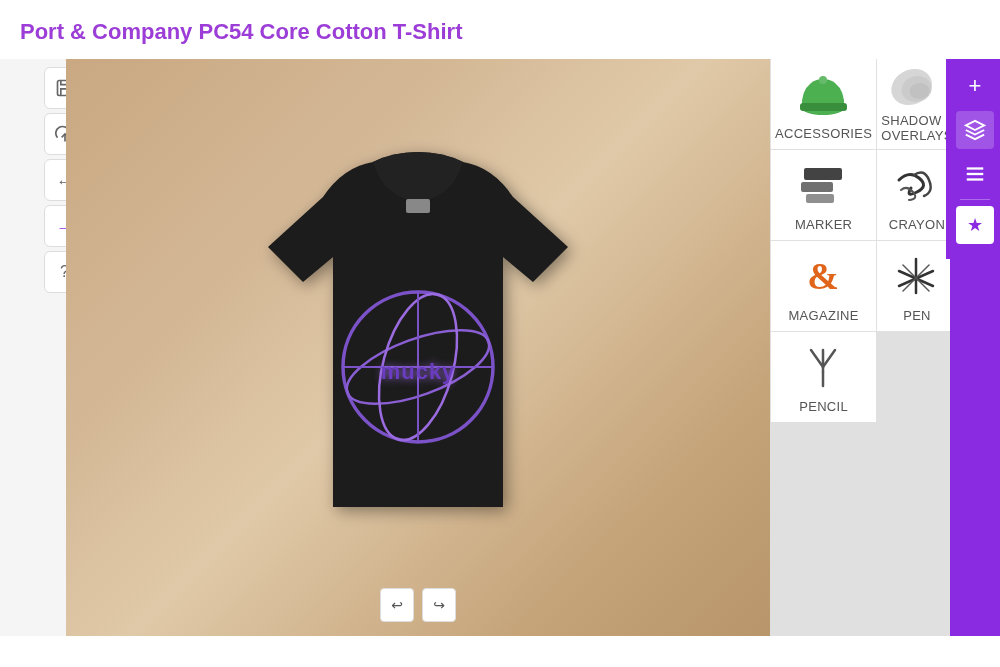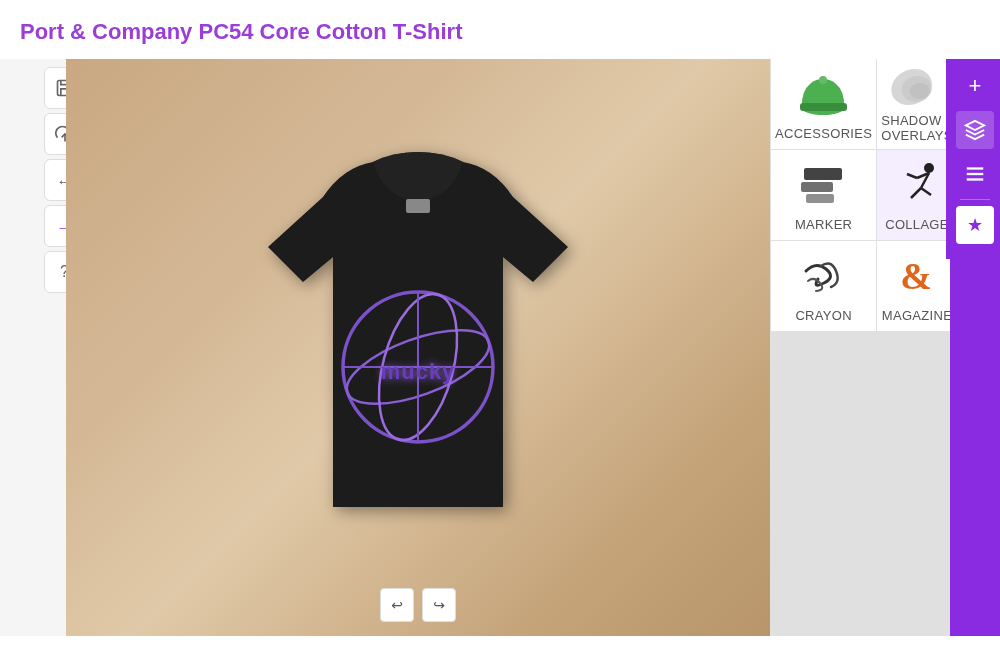--- a/index.html
+++ b/index.html
@@ -311,34 +311,20 @@
 
           <rect x="8" y="8" width="38" height="12" rx="2" fill="#222" opacity="0.85"></rect>
           <rect x="5" y="22" width="32" height="10" rx="2" fill="#333" opacity="0.7"></rect>
           <rect x="10" y="34" width="28" height="9" rx="2" fill="#444" opacity="0.6"></rect>
         </svg>
       </div>
       <span class="category-label">MARKER</span>
     </div>
 
 
-    <div class="category-item active">
-      <div class="category-icon">
-        <svg width="55" height="50" viewBox="0 0 55 50">
-
-          <circle cx="40" cy="8" r="5" fill="#222"></circle>
-          <line x1="40" y1="13" x2="32" y2="28" stroke="#222" stroke-width="2.5"></line>
-          <line x1="32" y1="28" x2="22" y2="38" stroke="#222" stroke-width="2.5"></line>
-          <line x1="32" y1="28" x2="42" y2="35" stroke="#222" stroke-width="2.5"></line>
-          <line x1="40" y1="13" x2="28" y2="18" stroke="#222" stroke-width="2.5"></line>
-          <line x1="28" y1="18" x2="18" y2="14" stroke="#222" stroke-width="2.5"></line>
-        </svg>
-      </div>
-      <span class="category-label">COLLAGE</span>
-    </div>
 
 
     <div class="category-item">
       <div class="category-icon">
         <svg width="55" height="50" viewBox="0 0 55 50">
 
           <path d="M 10 20 Q 20 10 30 18 Q 40 26 28 32 Q 16 38 22 28" fill="none" stroke="#333" stroke-width="3" stroke-linecap="round"></path>
           <path d="M 25 15 Q 35 8 40 20 Q 45 32 35 36" fill="none" stroke="#444" stroke-width="2.5" stroke-linecap="round"></path>
           <path d="M 12 30 Q 18 25 24 32 Q 30 39 20 40" fill="none" stroke="#555" stroke-width="2" stroke-linecap="round"></path>
         </svg>
@@ -350,21 +336,46 @@
     <div class="category-item">
       <div class="category-icon">
         <svg width="55" height="50" viewBox="0 0 55 50">
 
           <text x="27" y="38" text-anchor="middle" font-family="Georgia, serif" font-size="38" font-weight="bold" fill="#e0651a">&amp;</text>
         </svg>
       </div>
       <span class="category-label">MAGAZINE</span>
     </div>
 
-
+    <div class="category-item">
+      <div class="category-icon">
+        <svg width="55" height="50" viewBox="0 0 55 50">
+
+          <line x1="27" y1="8" x2="27" y2="42" stroke="#333" stroke-width="2.5" stroke-linecap="round"></line>
+          <line x1="10" y1="20" x2="44" y2="35" stroke="#333" stroke-width="2.5" stroke-linecap="round"></line>
+          <line x1="10" y1="35" x2="44" y2="20" stroke="#333" stroke-width="2.5" stroke-linecap="round"></line>
+          <line x1="14" y1="14" x2="40" y2="40" stroke="#555" stroke-width="1.5" stroke-linecap="round"></line>
+          <line x1="40" y1="14" x2="14" y2="40" stroke="#555" stroke-width="1.5" stroke-linecap="round"></line>
+        </svg>
+      </div>
+      <span class="category-label">PEN</span>
+    </div>
+
+    <div class="category-item">
+      <div class="category-icon">
+        <svg width="55" height="50" viewBox="0 0 55 50">
+
+          <line x1="27" y1="8" x2="27" y2="30" stroke="#555" stroke-width="2.5" stroke-linecap="round"></line>
+          <line x1="15" y1="8" x2="27" y2="25" stroke="#555" stroke-width="2.5" stroke-linecap="round"></line>
+          <line x1="39" y1="8" x2="27" y2="25" stroke="#555" stroke-width="2.5" stroke-linecap="round"></line>
+          <line x1="27" y1="30" x2="27" y2="44" stroke="#555" stroke-width="2.5" stroke-linecap="round"></line>
+        </svg>
+      </div>
+      <span class="category-label">PENCIL</span>
+    </div>
 
   </div>
 
   <div class="right-sidebar">
     <div class="right-btn">
       <span style="font-size:22px; font-weight:300;">+</span>
     </div>
     <div class="right-btn active">
       <svg width="22" height="22" viewBox="0 0 24 24" fill="none" stroke="white" stroke-width="2">
         <polygon points="12 2 2 7 12 12 22 7 12 2"></polygon>

